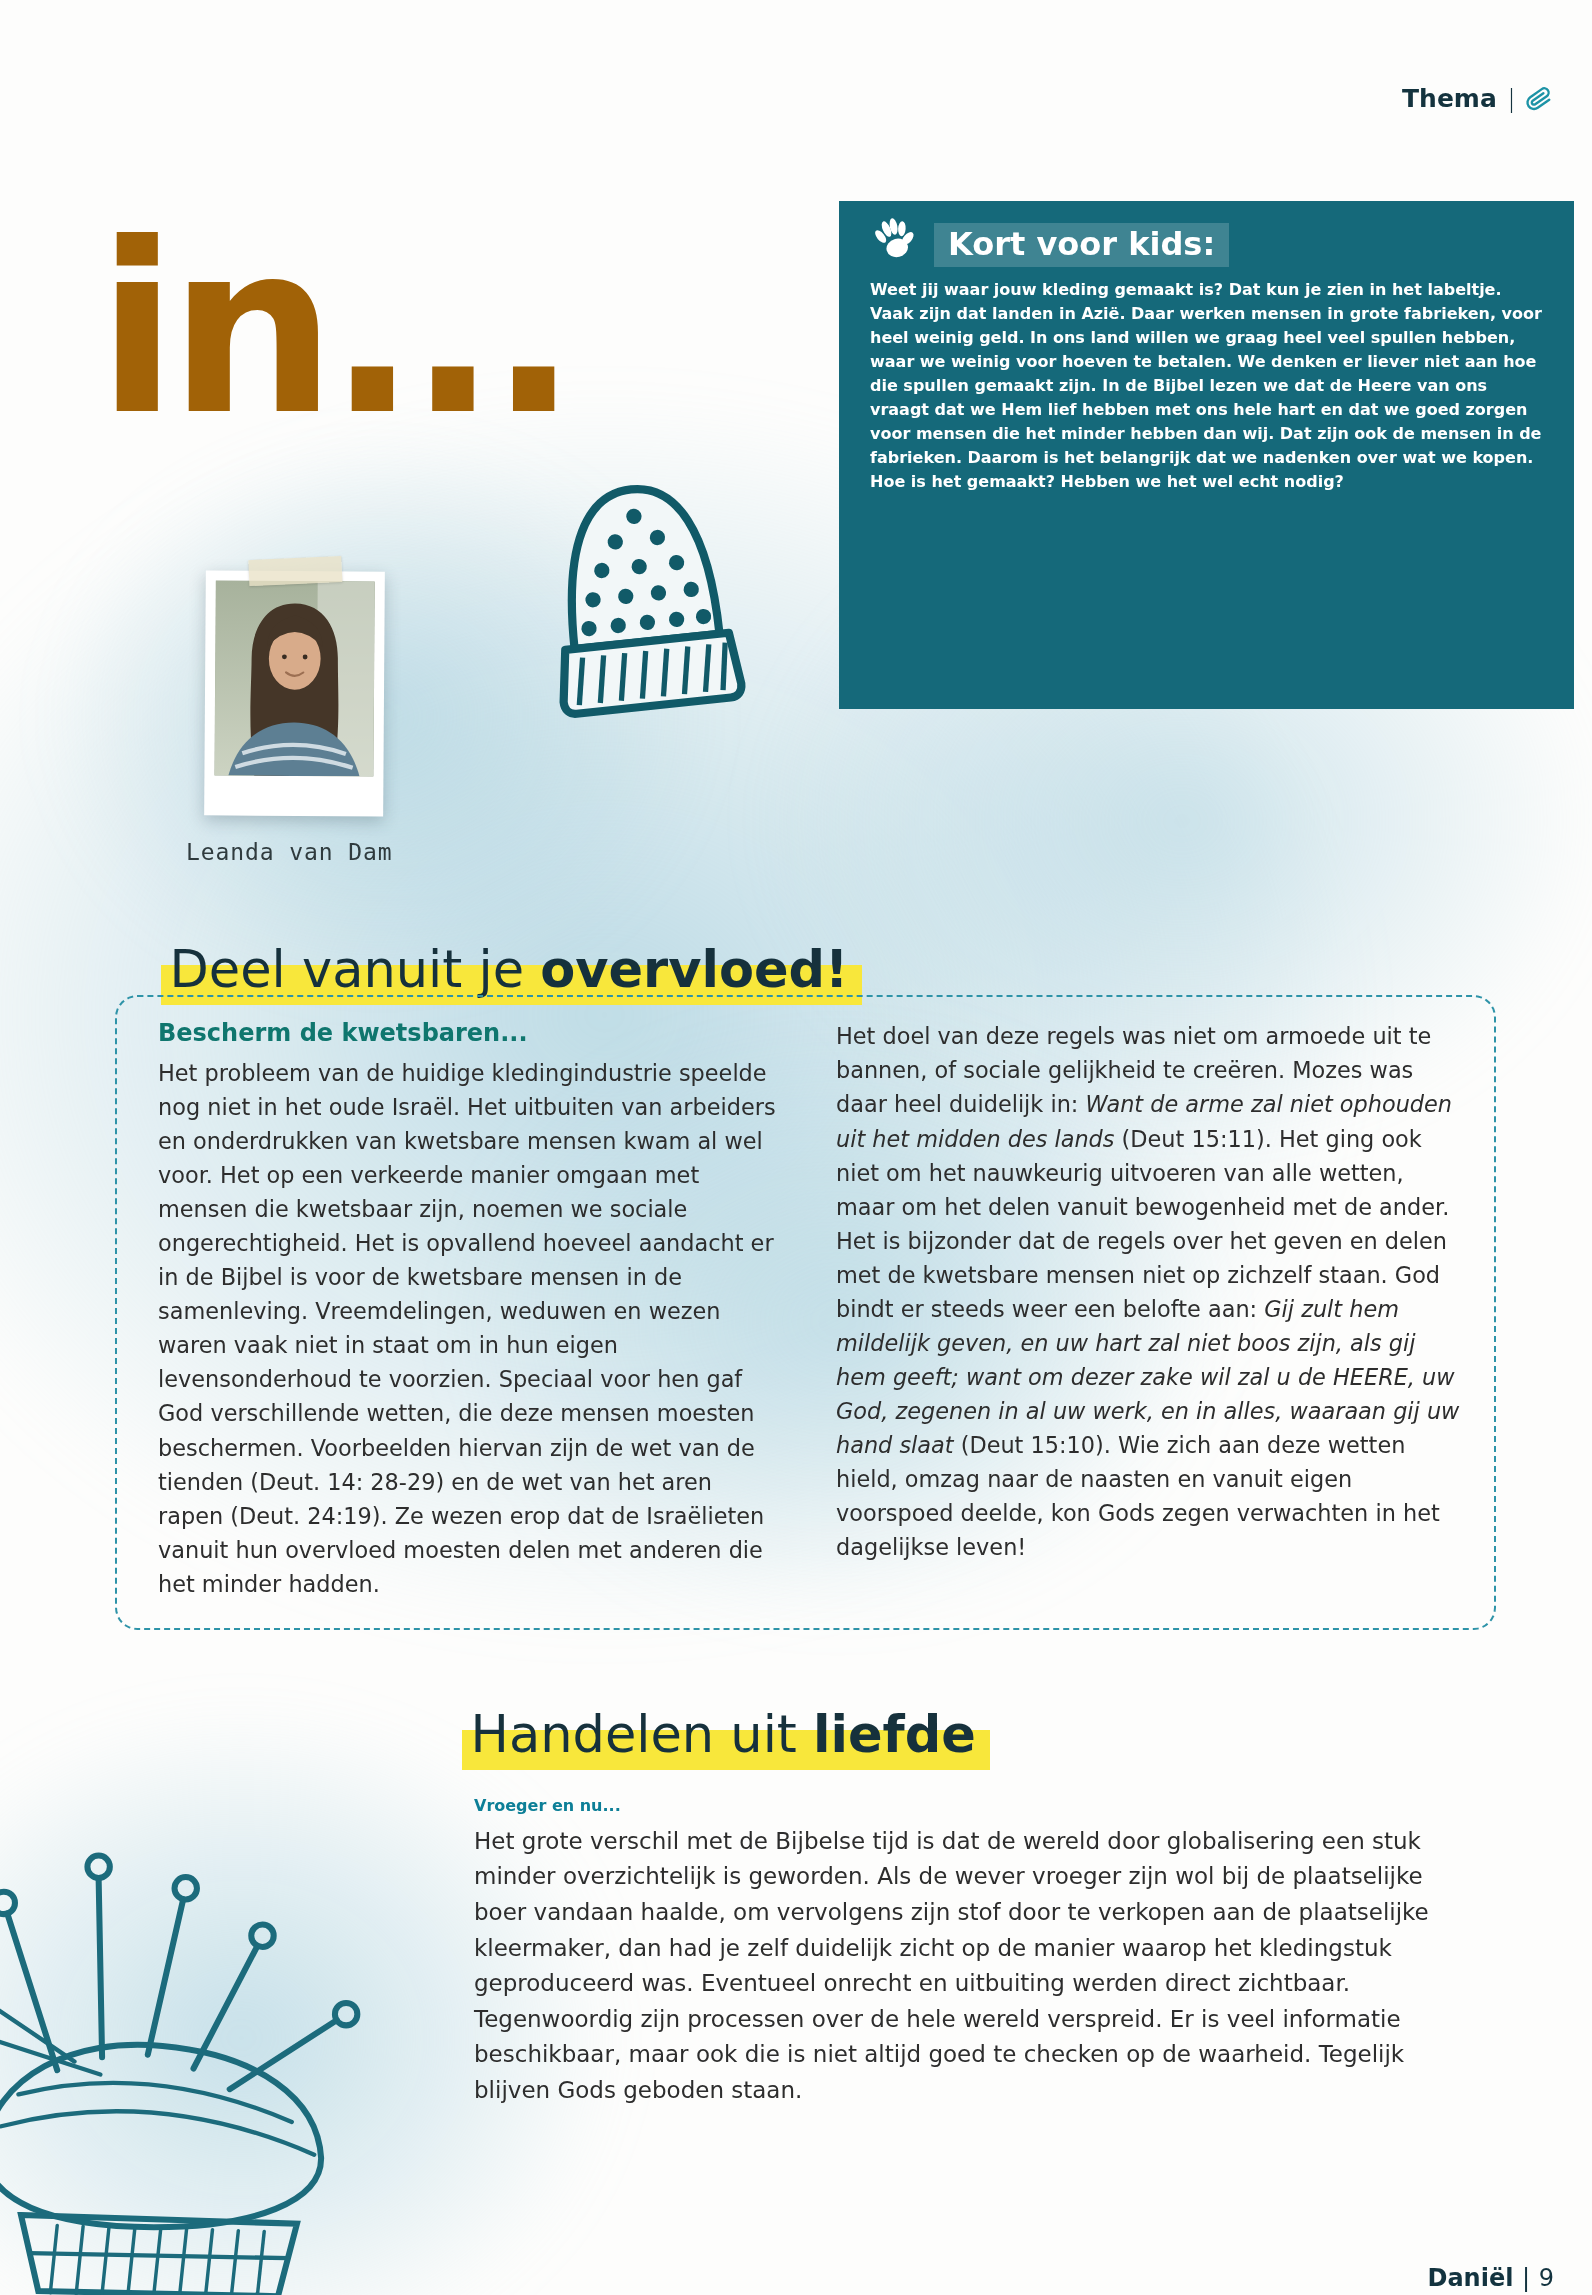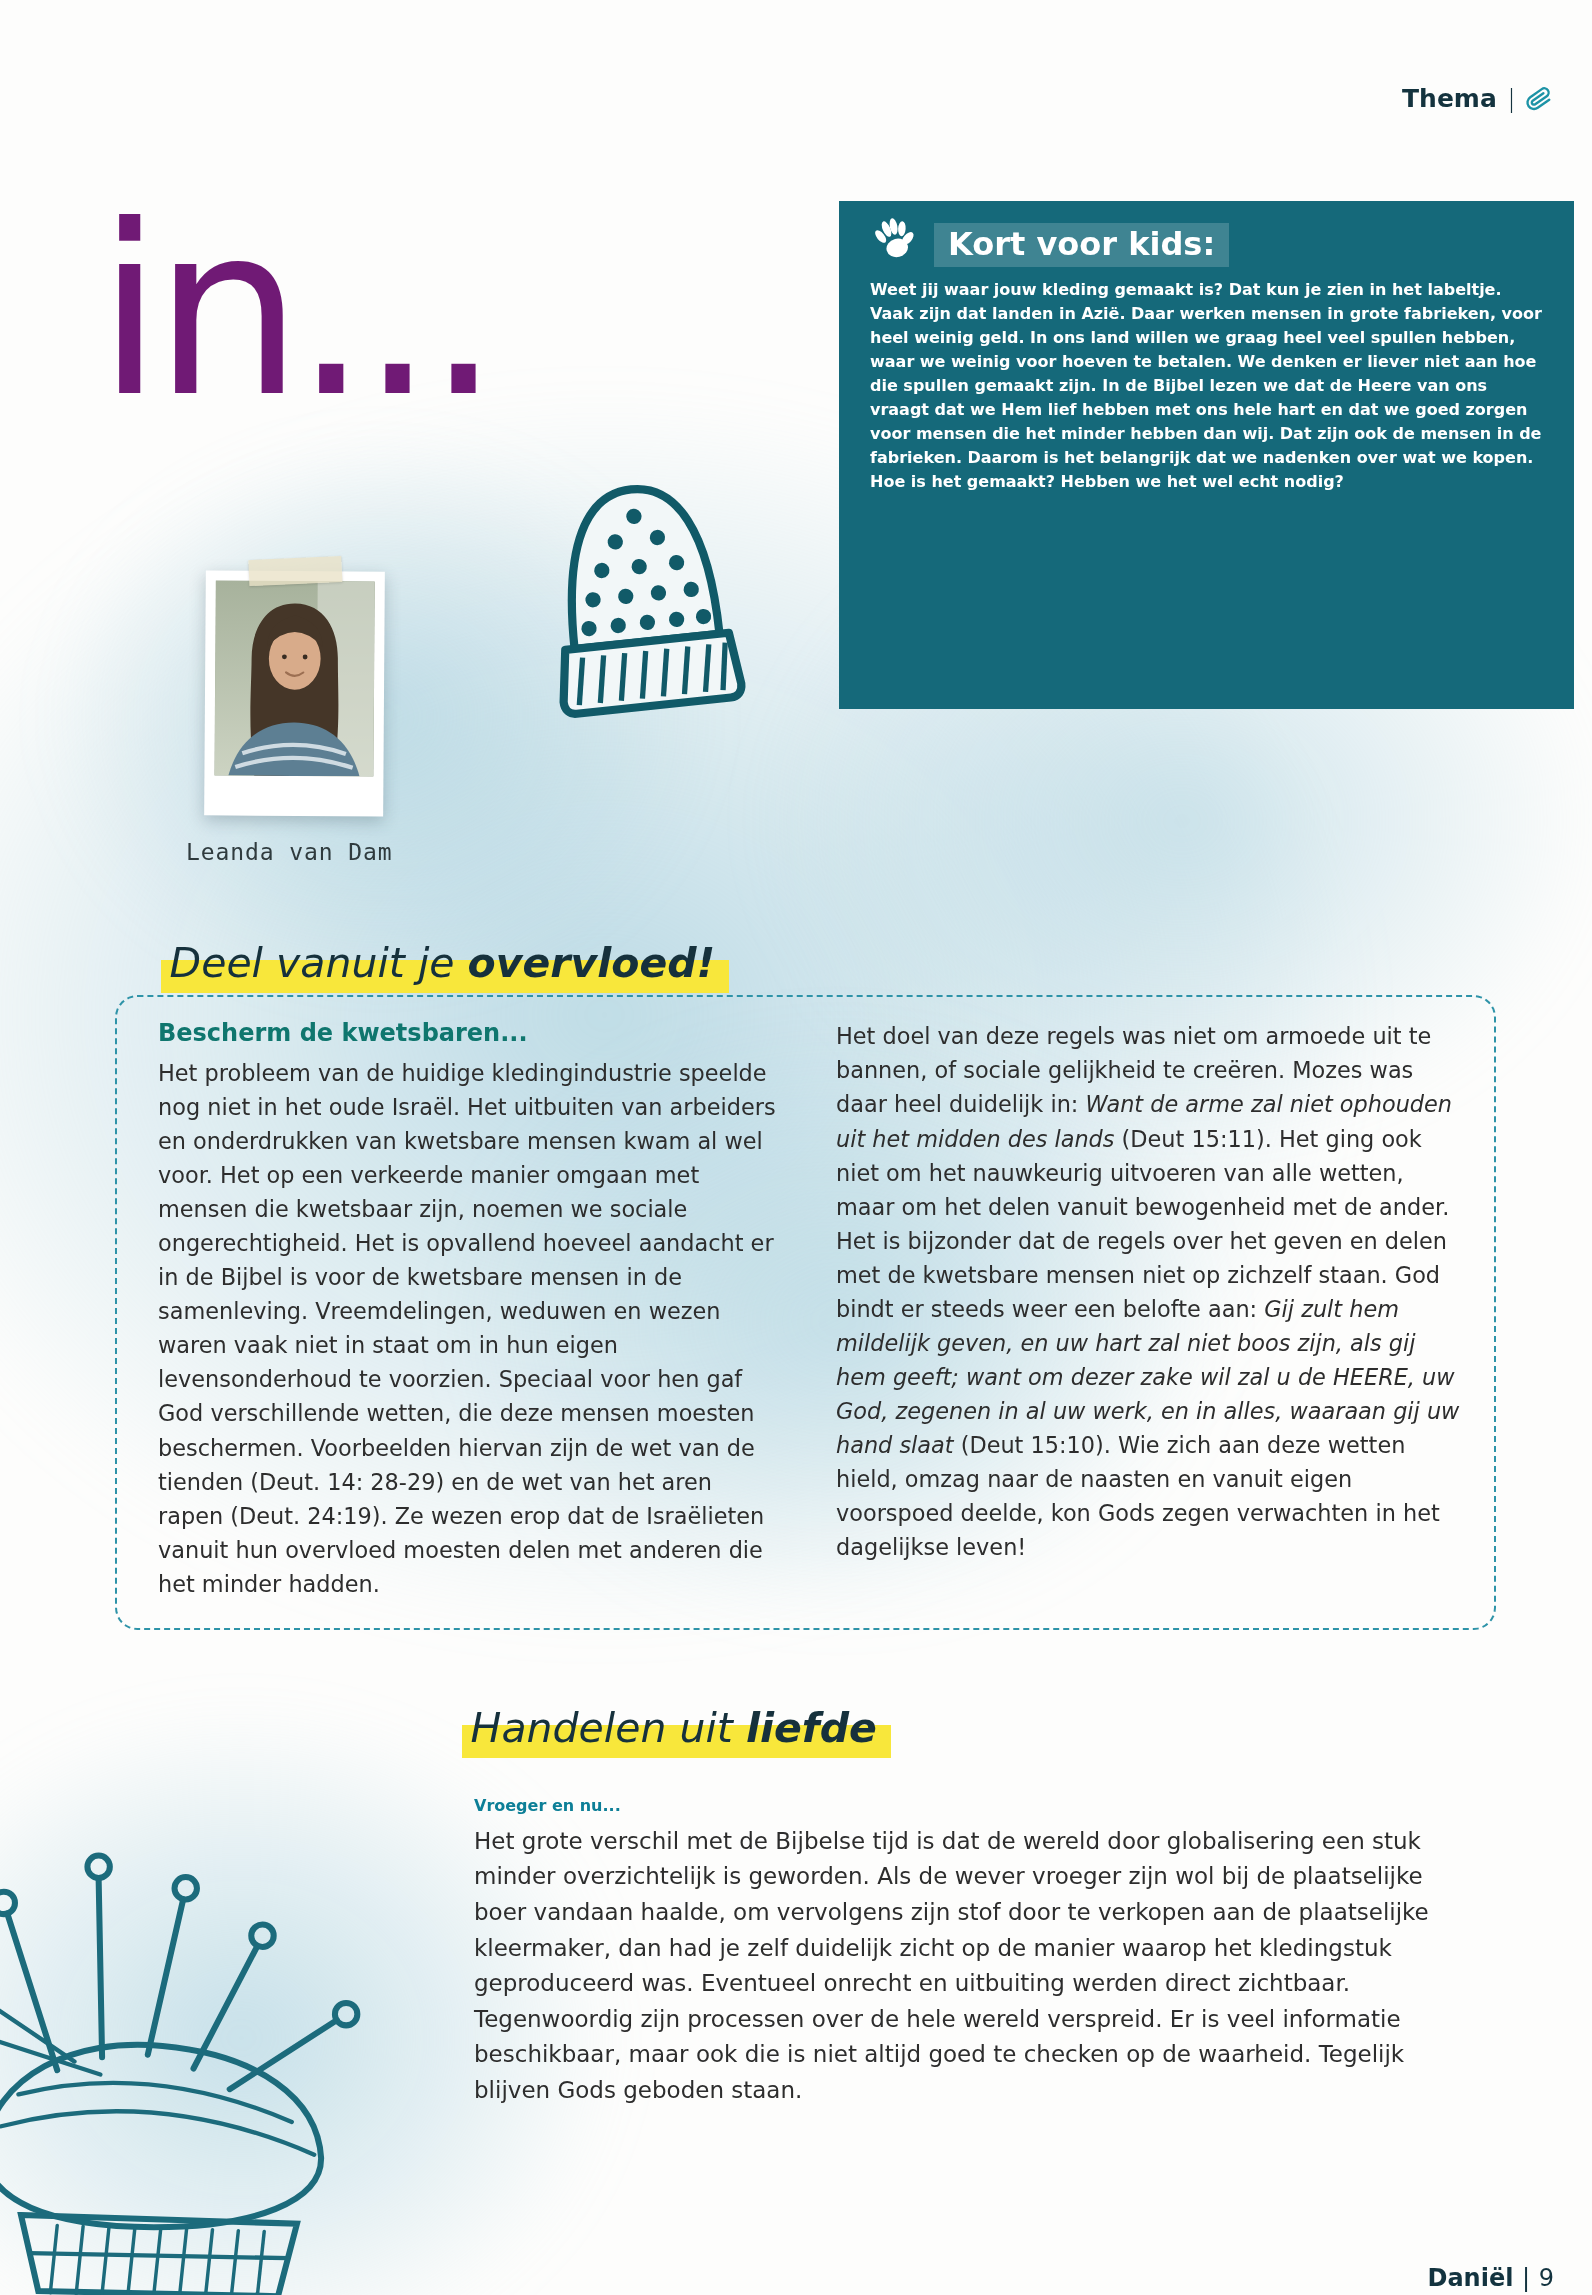--- a/index.html
+++ b/index.html
@@ -21,22 +21,22 @@
         background:radial-gradient(closest-side, rgba(152,200,216,0.40), rgba(152,200,216,0) 100%); }
 
   
   .page-header { position:absolute; top:57px; right:40px; display:flex; align-items:center; gap:10.4px;
                  font-size:25px; color:#14333e; }
   .page-header .tag { font-weight:bold; }
   .page-header .sep { color:#14333e; font-weight:300; }
   .page-header svg { display:block; }
 
   
-  .big-in { position:absolute; left:97px; top:193px; font-size:235px; font-weight:normal;
-            color:#701a75; letter-spacing:-8.6px; line-height:0.78; }
+  .big-in { position:absolute; left:97px; top:211px; font-size:235px; font-weight:bold;
+            color:#a16207; letter-spacing:-8.6px; line-height:0.78; }
 
   
   .kids-box { position:absolute; left:839px; top:174px; width:735px; height:508px;
               background:#15697a; color:#ffffff; padding:22.4px 31px; }
   .kids-title-row { display:flex; align-items:center; gap:14px; margin-bottom:10.4px; }
   .hand-icon svg { width:50px; height:50px; transform:rotate(-14deg); margin-top:-12px; display:block; }
   .kids-title { font-size:32px; font-weight:bold; background:rgba(255,255,255,0.18); padding:1.7px 14px 4.3px; }
   .kids-body { font-size:16px; line-height:1.5;font-weight:bold; }
 
   
@@ -47,21 +47,21 @@
   .polaroid { position:absolute; left:205px; top:544px; width:179px; background:#ffffff;
               padding:10.4px 10.4px 40px; box-shadow:0 5.2px 15.5px rgba(40,60,70,0.25); transform:rotate(0.4deg); }
   .polaroid .photo { width:159px; height:195px; overflow:hidden; background:#aab4a0; }
   .polaroid .photo svg { display:block; }
   .tape { position:absolute; top:-13px; left:50%; margin-left:-47px; width:93px; height:26px;
           background:rgba(233,226,198,0.78); box-shadow:0 0.9px 2.6px rgba(0,0,0,0.15); transform:rotate(-3deg); }
   .caption { position:absolute; left:186px; top:812px; font-family:"DejaVu Sans Mono", monospace;
              font-size:23px; color:#2f3b3e; letter-spacing:0.9px; }
 
   
-  .headline { position:absolute; font-size:41px; font-weight:normal; color:#16313c; line-height:1.25;font-style:italic; }
+  .headline { position:absolute; font-size:51px; font-weight:normal; color:#16313c; line-height:1.25; }
   .headline .hl { display:inline-block; padding:0 14px 3.5px 8.6px;
                   background:linear-gradient(180deg, rgba(0,0,0,0) 40%, #f8e73b 40%); }
   .headline b { font-weight:bold; }
   .h-share { left:161px; top:911px; }
   .h-love  { left:462px; top:1676px; }
 
   
   .dashed-box { position:absolute; left:115px; top:968px; width:1381px; height:635px;
                 border:2.6px dashed #2e93a8; border-radius:22.4px;
                 display:flex; gap:60px; padding:22.4px 31px 22.4px 41px; }

